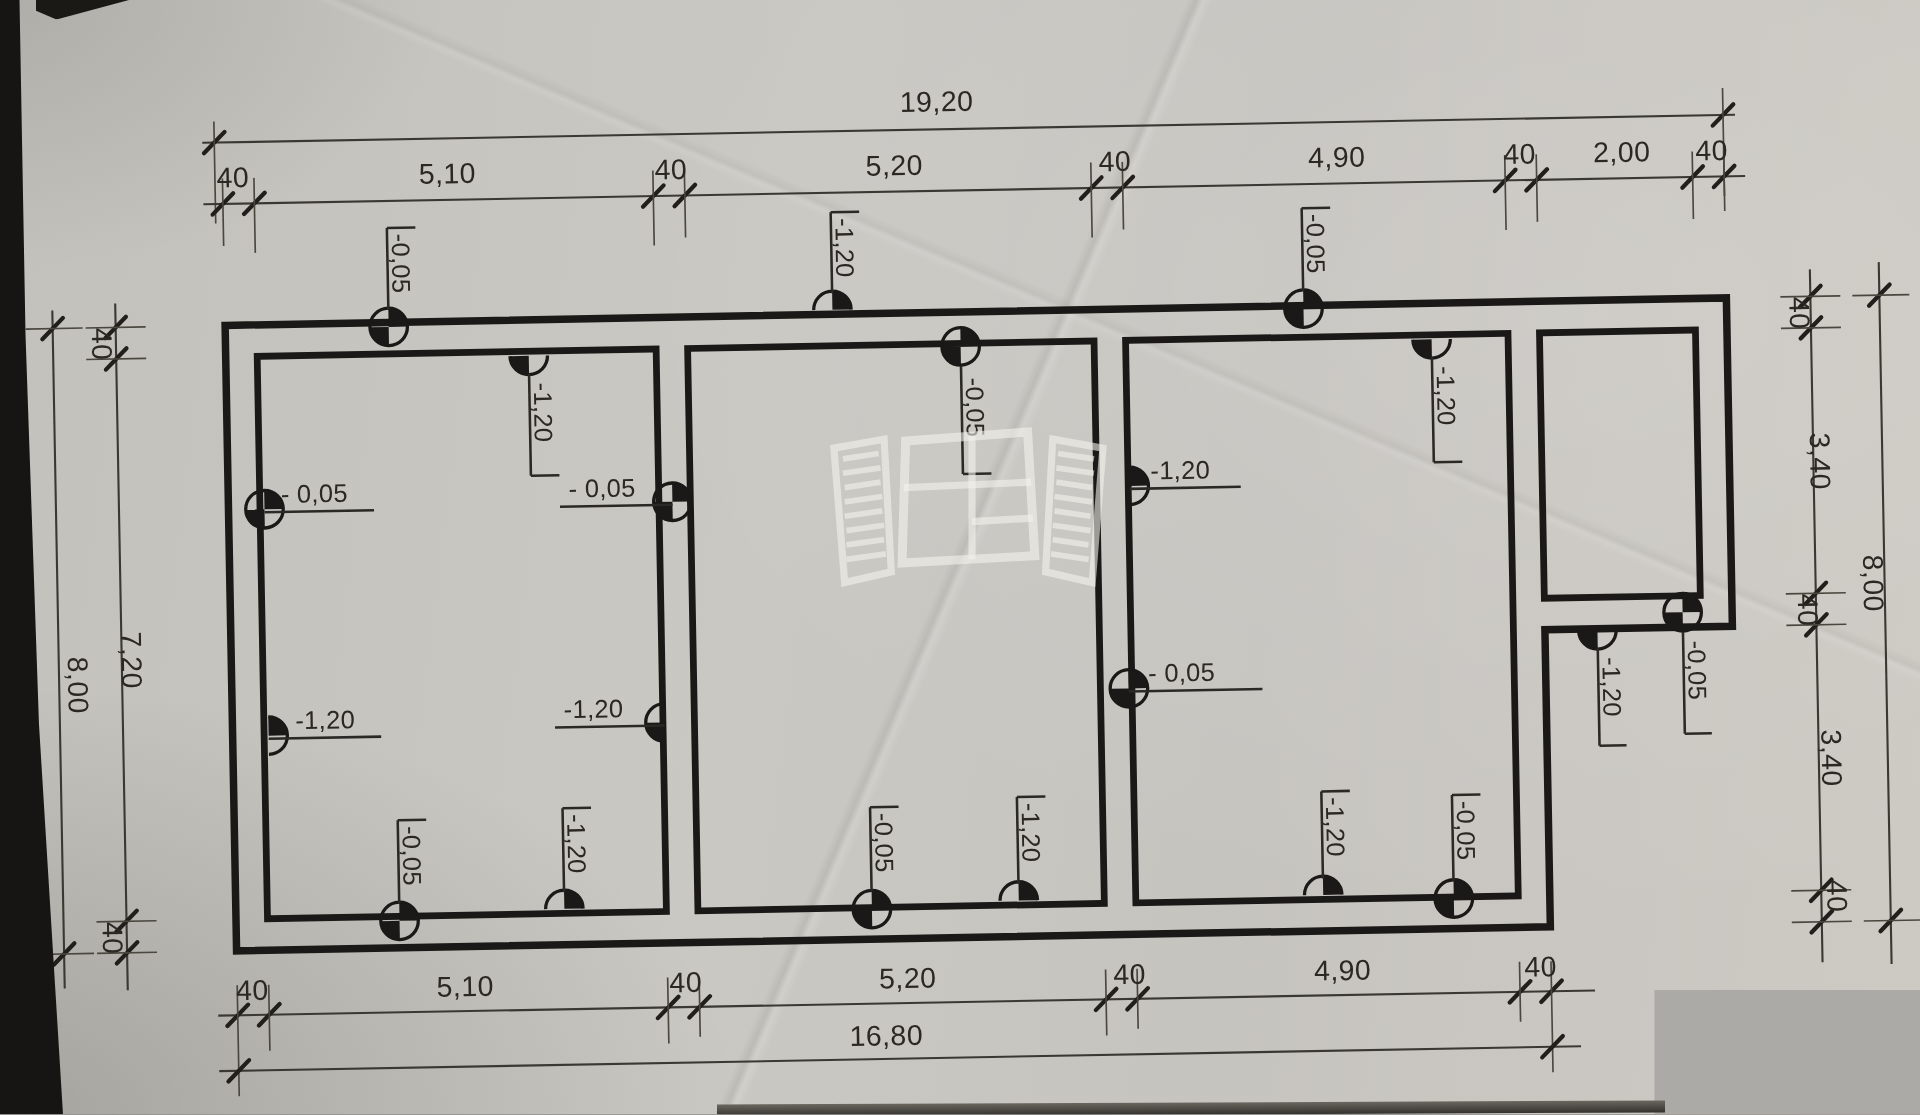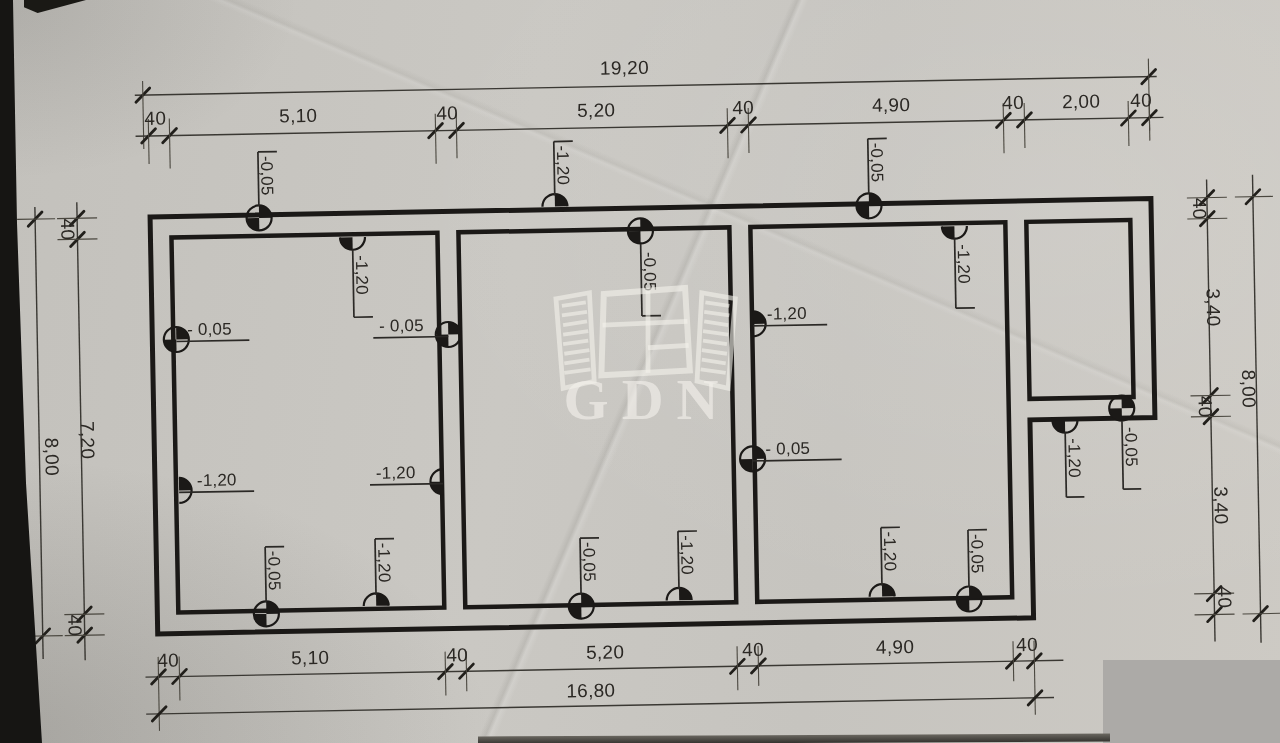--- a/index.html
+++ b/index.html
@@ -309,20 +309,19 @@
         <line x1="133" y1="17" x2="153" y2="20"></line>
           <line x1="132" y1="25" x2="153" y2="28"></line>
         <line x1="132" y1="33" x2="152" y2="36"></line>
           <line x1="131" y1="41" x2="152" y2="44"></line>
         <line x1="131" y1="49" x2="151" y2="52"></line>
           <line x1="130" y1="57" x2="151" y2="60"></line>
         <line x1="130" y1="65" x2="150" y2="68"></line>
           <line x1="129" y1="73" x2="150" y2="76"></line>
       </g>
     </svg>
-    <div id="wm-text">GDN</div>
   </div>
 
   <div id="gray-patch"></div>
   <div id="bottom-strip"></div>
   <div id="left-edge"></div>
   <div id="tl-wedge"></div>
 </div>
 
 </body></html>

